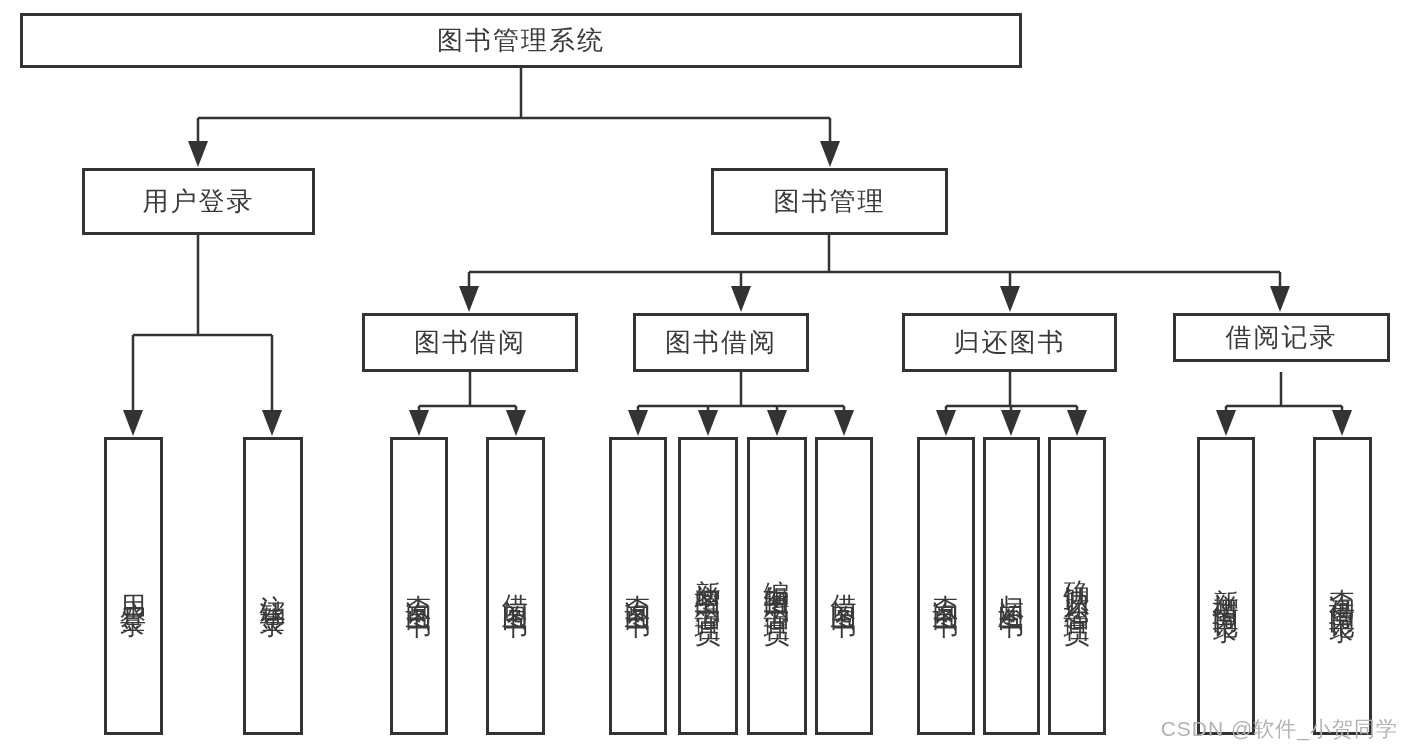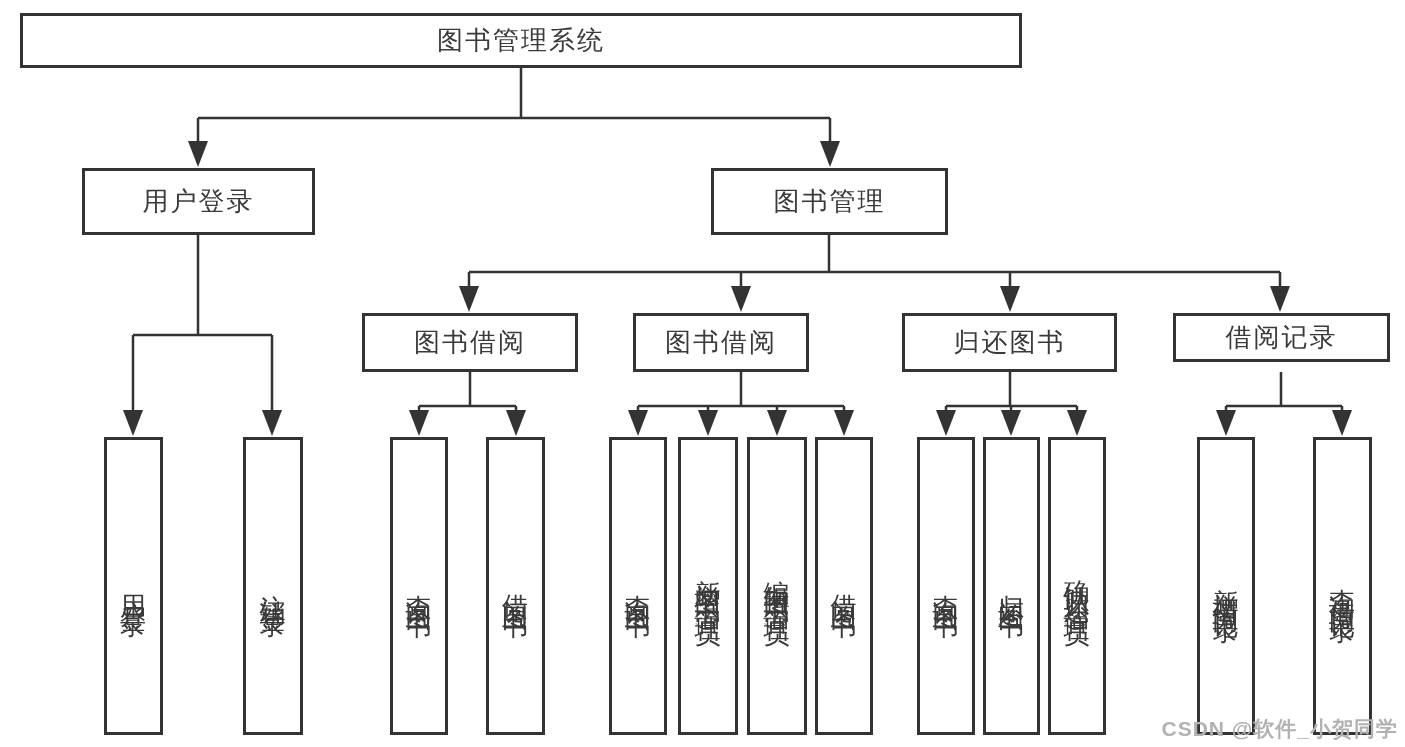--- a/index.html
+++ b/index.html
@@ -18,21 +18,20 @@
   }
   .hlabel { font-size:26px; letter-spacing:2px; white-space:nowrap; }
   .vlabel {
     writing-mode:vertical-rl; text-orientation:mixed;
     font-size:26px; letter-spacing:6px; line-height:1; white-space:nowrap;
   }
   .watermark {
     position:absolute; right:7px; bottom:4px; z-index:5;
     font-size:21px; letter-spacing:1px;
     color:var(--watermark,#b2b2b2);
-    font-weight:bold;
   }
 </style>
 </head>
 <body>
 
 <div class="canvas">
 
   <svg class="connectors" width="1405" height="747" viewBox="0 0 1405 747" aria-hidden="true">
 
     <g stroke="currentColor" stroke-width="2.5" fill="none">

